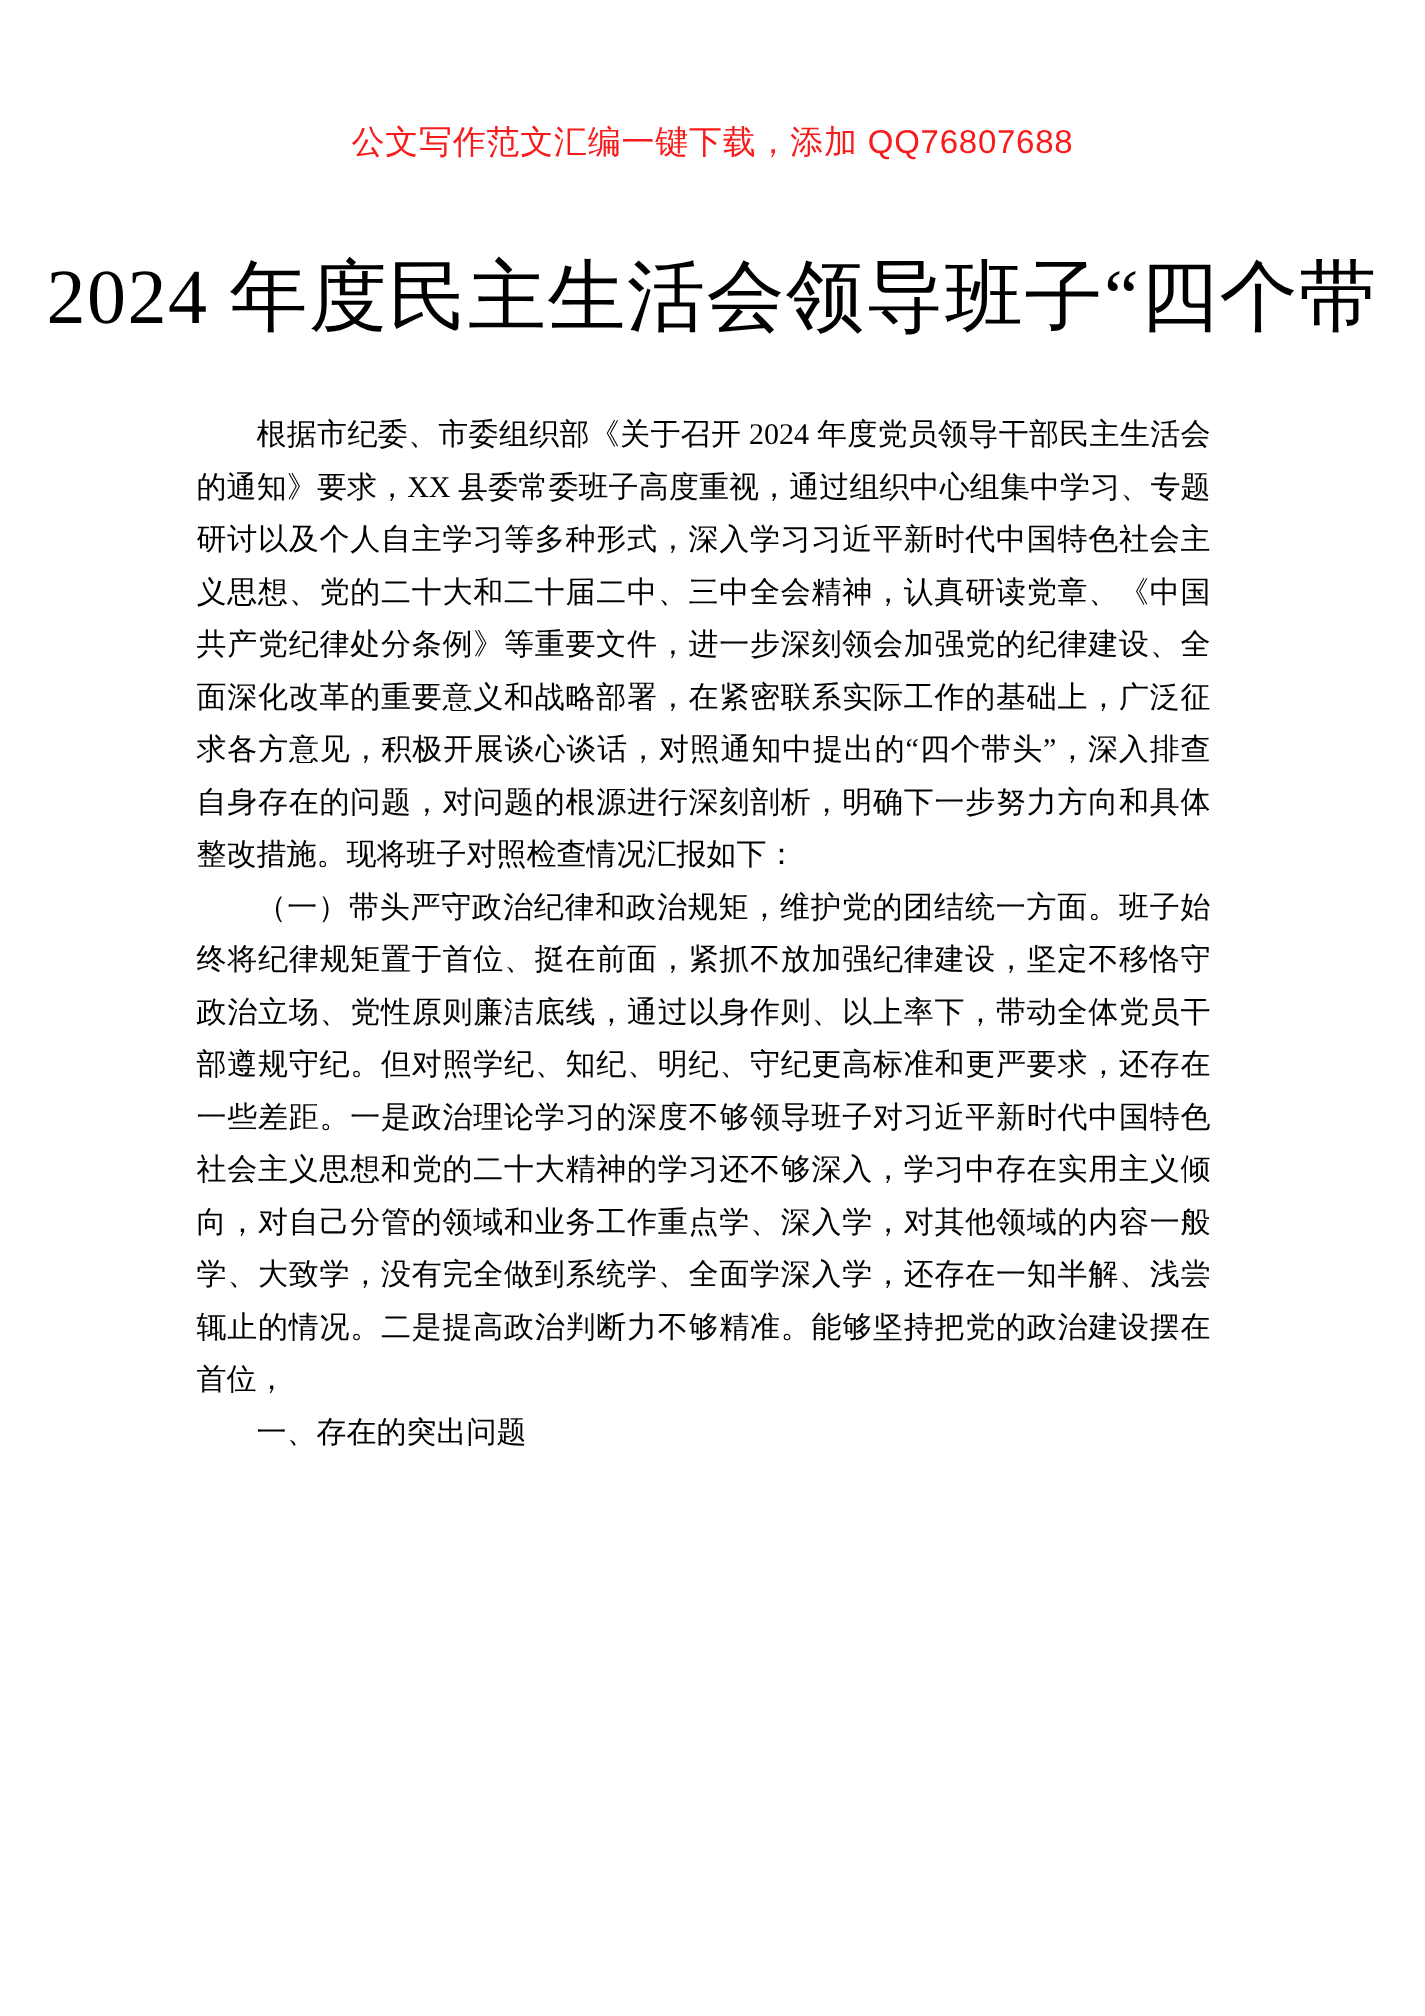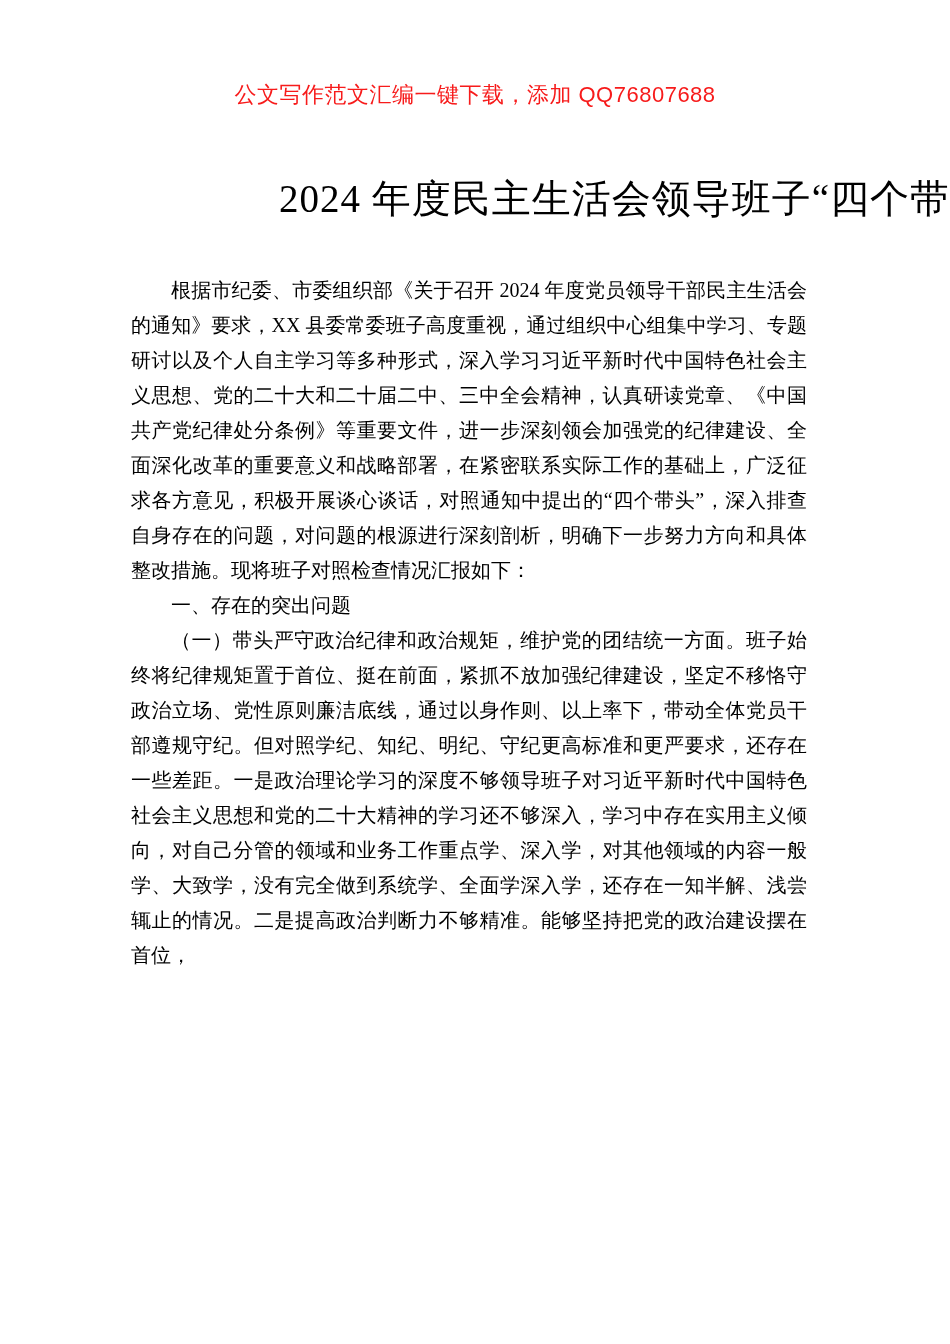--- a/index.html
+++ b/index.html
@@ -26,22 +26,22 @@
     margin-top:81px;
     text-align:center;
     font-family:"Liberation Sans", sans-serif;
     font-size:22px;
     line-height:28px;
     color:var(--notice-red);
     letter-spacing:0.5px;
   }
   .title{
     margin-top:56px;
-    text-align:right;
-    font-size:39px;
+    text-align:center;
+    font-size:52px;
     line-height:67px;
     font-weight:normal;
     color:var(--text-color);
   }
   .title .title-line{
     display:block;
     letter-spacing:1px;
   }
   .doc-body{
     width:676px;
@@ -63,17 +63,17 @@
 <div class="page">
 
   <div class="notice">公文写作范文汇编一键下载，添加 QQ76807688</div>
 
   <h1 class="title">
     <span class="title-line">2024 年度民主生活会领导班子“四个带</span>
   </h1>
 
   <div class="doc-body">
     <p>根据市纪委、市委组织部《关于召开 2024 年度党员领导干部民主生活会的通知》要求，XX 县委常委班子高度重视，通过组织中心组集中学习、专题研讨以及个人自主学习等多种形式，深入学习习近平新时代中国特色社会主义思想、党的二十大和二十届二中、三中全会精神，认真研读党章、《中国共产党纪律处分条例》等重要文件，进一步深刻领会加强党的纪律建设、全面深化改革的重要意义和战略部署，在紧密联系实际工作的基础上，广泛征求各方意见，积极开展谈心谈话，对照通知中提出的“四个带头”，深入排查自身存在的问题，对问题的根源进行深刻剖析，明确下一步努力方向和具体整改措施。现将班子对照检查情况汇报如下：</p>
+    <p>（一）带头严守政治纪律和政治规矩，维护党的团结统一方面。班子始终将纪律规矩置于首位、挺在前面，紧抓不放加强纪律建设，坚定不移恪守政治立场、党性原则廉洁底线，通过以身作则、以上率下，带动全体党员干部遵规守纪。但对照学纪、知纪、明纪、守纪更高标准和更严要求，还存在一些差距。一是政治理论学习的深度不够领导班子对习近平新时代中国特色社会主义思想和党的二十大精神的学习还不够深入，学习中存在实用主义倾向，对自己分管的领域和业务工作重点学、深入学，对其他领域的内容一般学、大致学，没有完全做到系统学、全面学深入学，还存在一知半解、浅尝辄止的情况。二是提高政治判断力不够精准。能够坚持把党的政治建设摆在首位，</p>
     <p>一、存在的突出问题</p>
-    <p>（一）带头严守政治纪律和政治规矩，维护党的团结统一方面。班子始终将纪律规矩置于首位、挺在前面，紧抓不放加强纪律建设，坚定不移恪守政治立场、党性原则廉洁底线，通过以身作则、以上率下，带动全体党员干部遵规守纪。但对照学纪、知纪、明纪、守纪更高标准和更严要求，还存在一些差距。一是政治理论学习的深度不够领导班子对习近平新时代中国特色社会主义思想和党的二十大精神的学习还不够深入，学习中存在实用主义倾向，对自己分管的领域和业务工作重点学、深入学，对其他领域的内容一般学、大致学，没有完全做到系统学、全面学深入学，还存在一知半解、浅尝辄止的情况。二是提高政治判断力不够精准。能够坚持把党的政治建设摆在首位，</p>
   </div>
 
 </div>
 
 </body></html>

